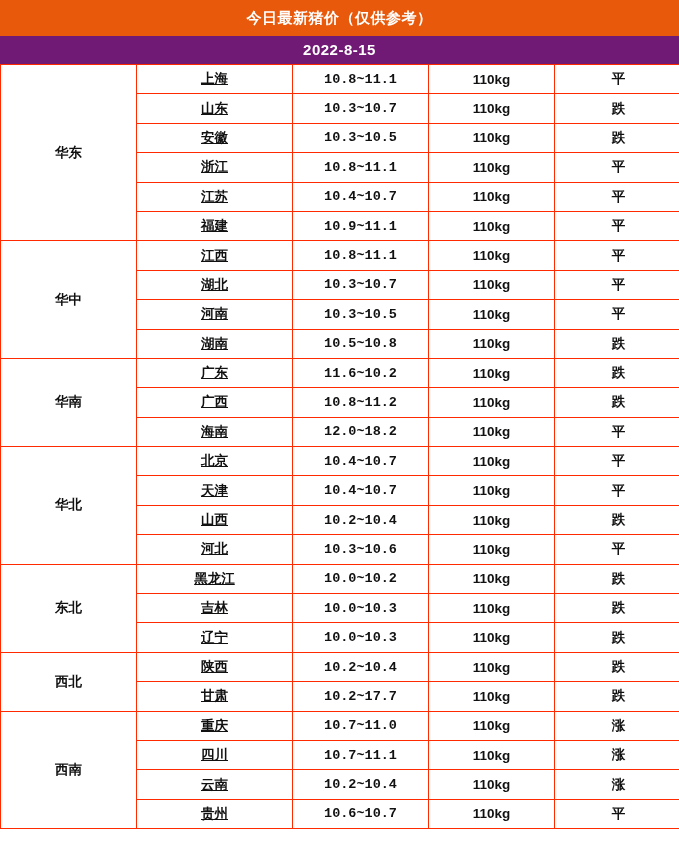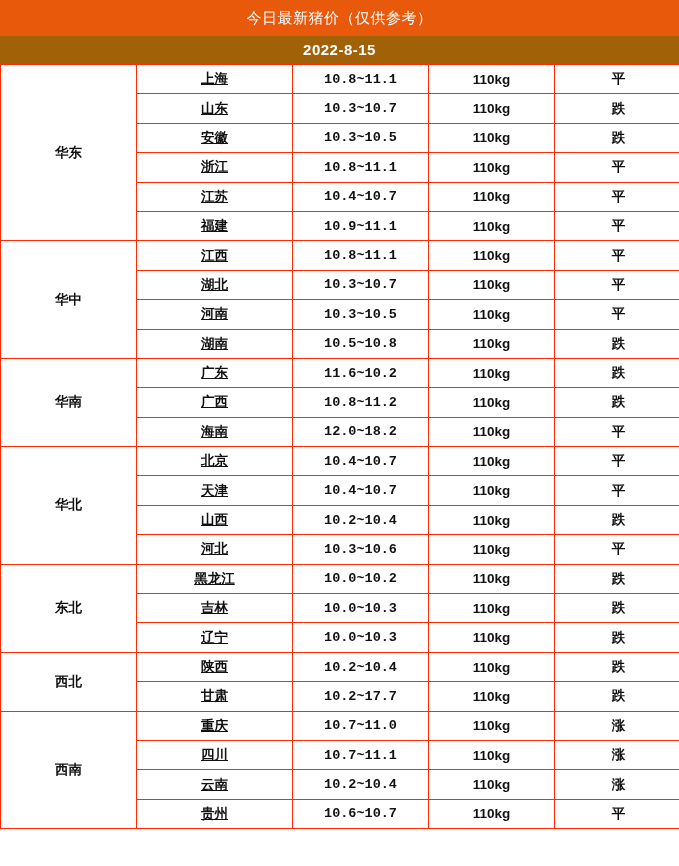--- a/index.html
+++ b/index.html
@@ -17,28 +17,28 @@
     width: 679px;
     height: 866px;
     box-sizing: border-box;
     display: flex;
     flex-direction: column;
   }
   .title-bar {
     background: #e8590c;
     color: #ffffff;
     font-size: 15px;
-    font-weight: normal;
+    font-weight: bold;
     text-align: center;
     height: 36px;
     line-height: 36px;
     letter-spacing: 0.5px;
   }
   .date-bar {
-    background: #a16207;
+    background: #701a75;
     color: #ffffff;
     font-size: 15px;
     font-weight: bold;
     text-align: center;
     height: 28px;
     line-height: 28px;
     letter-spacing: 0.5px;
   }
   table.price-table {
     border-collapse: collapse;

